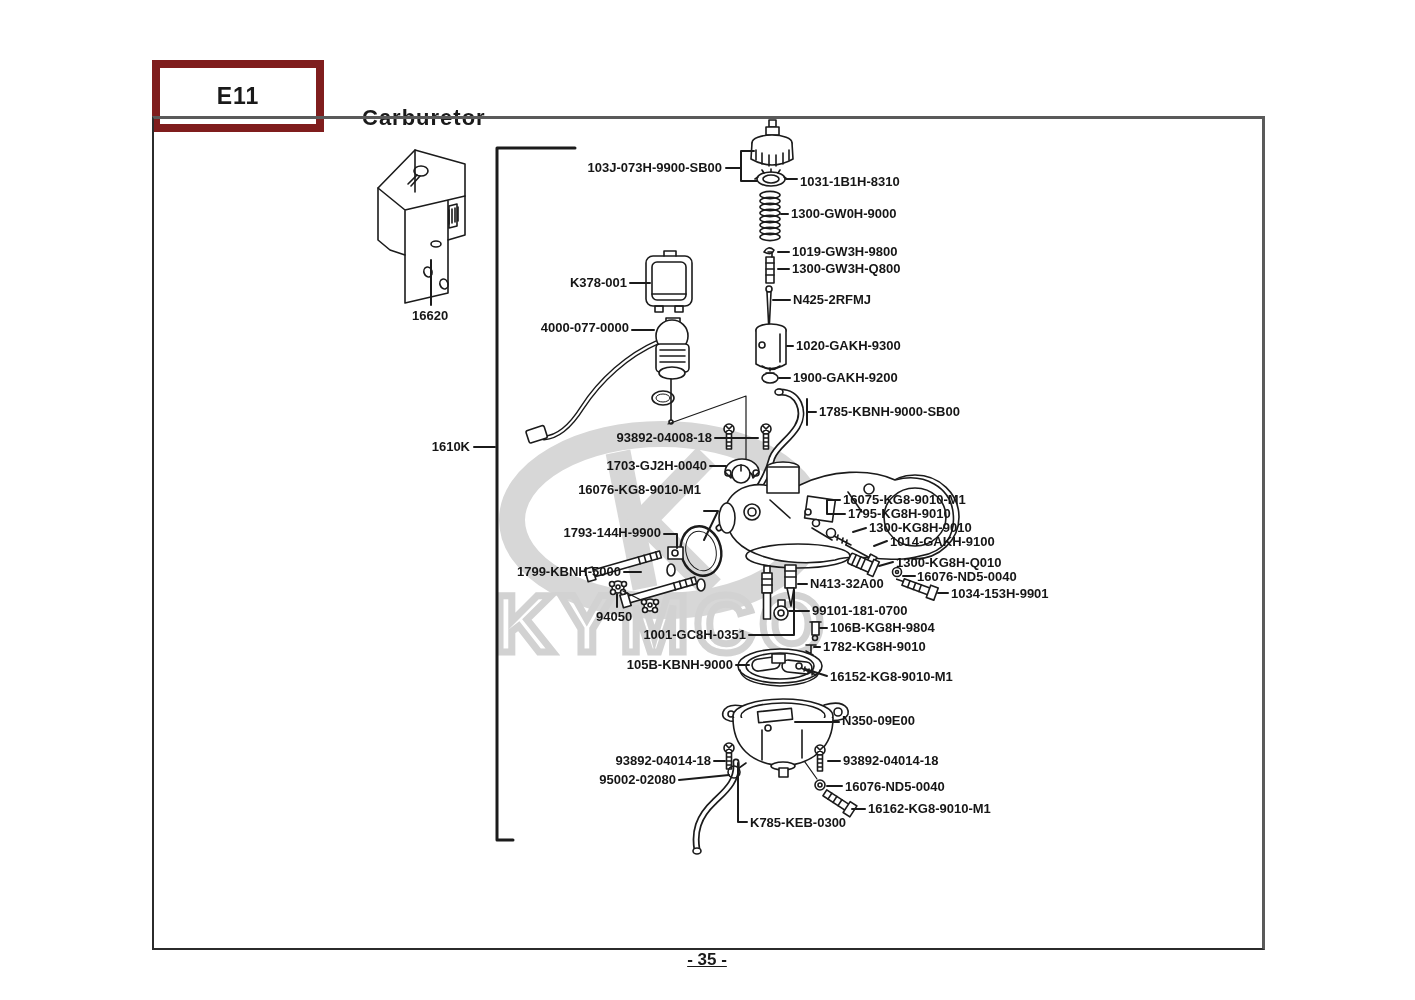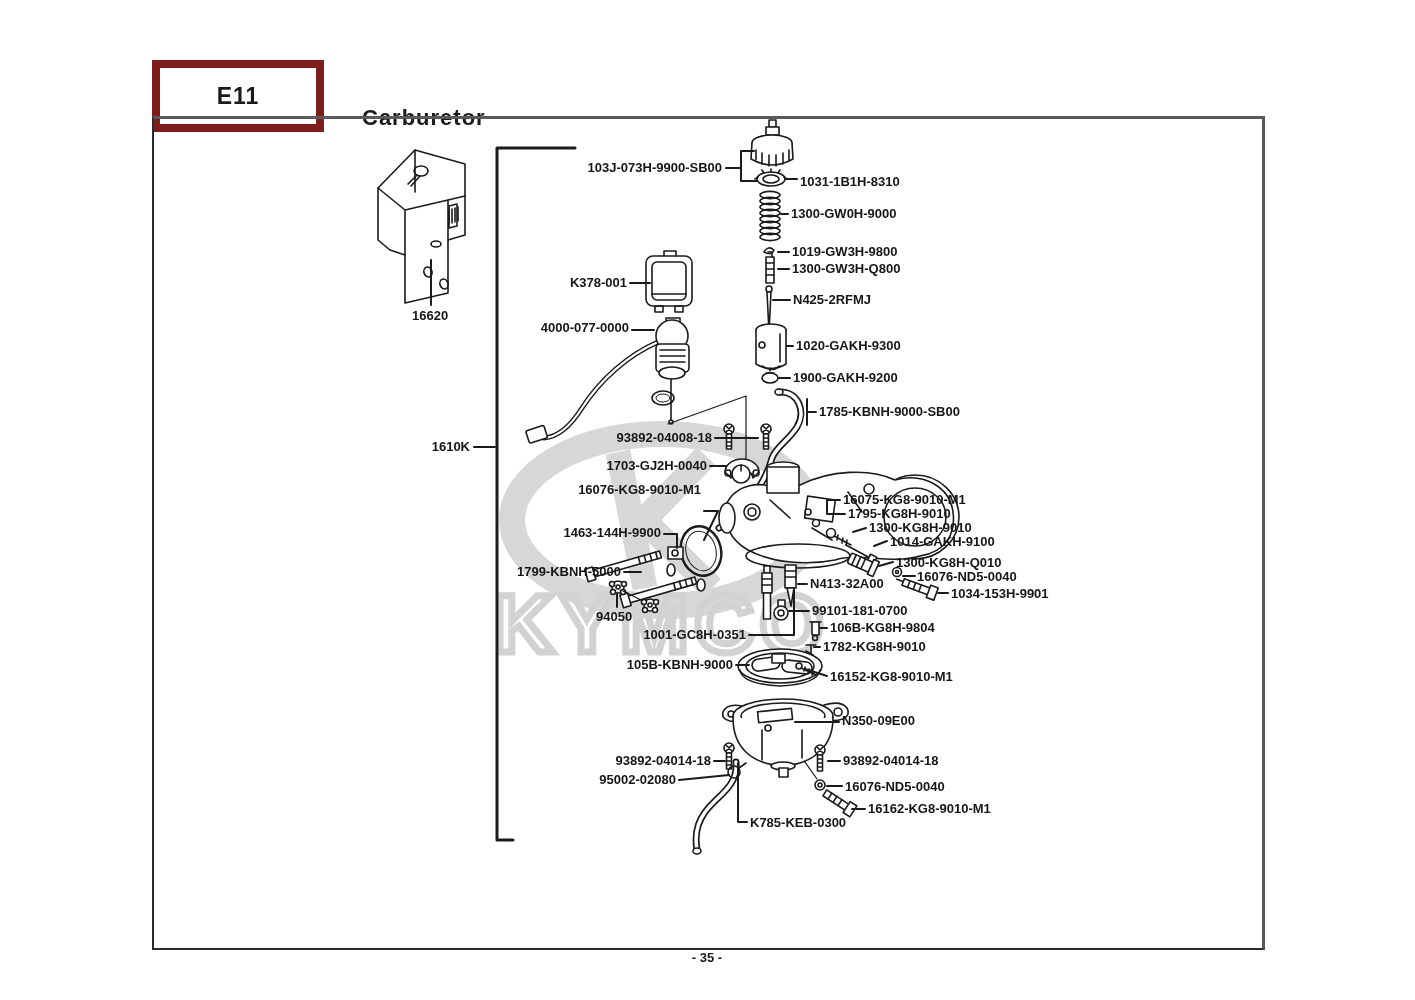--- a/index.html
+++ b/index.html
@@ -2,21 +2,21 @@
 <html><head>
 <meta charset="utf-8">
 <style>
   html,body{margin:0;padding:0;background:#ffffff;}
   body{width:1415px;height:1000px;position:relative;font-family:"Liberation Sans",sans-serif;overflow:hidden;}
   .page{position:absolute;inset:0;background:#fff;}
   .hdr-box{position:absolute;left:152px;top:60px;width:156px;height:56px;border:8px solid #7f1d1d;background:#fff;display:flex;align-items:center;justify-content:center;}
   .hdr-code{font-size:23px;font-weight:bold;color:#1a1a1a;letter-spacing:1px;}
   .hdr-title{position:absolute;left:362px;top:77px;font-size:22px;font-weight:bold;color:#1a1a1a;letter-spacing:1px;margin-top:28px;}
   .content-frame{position:absolute;left:152px;top:116px;width:1108px;height:829px;border-top:3px solid #5a5a5a;border-right:3px solid #5a5a5a;border-left:2px solid #2b2b2b;border-bottom:2px solid #2b2b2b;background:transparent;}
-  .page-num{position:absolute;left:152px;top:950px;width:1110px;text-align:center;font-size:13px;font-weight:bold;color:#1a1a1a;}
+  .page-num{position:absolute;left:152px;top:950px;width:1110px;text-align:center;font-size:17px;font-weight:bold;color:#1a1a1a;text-decoration:underline;}
   .lbl{position:absolute;font-size:13px;font-weight:bold;color:#161616;white-space:nowrap;line-height:16px;}
   svg.art{position:absolute;left:0;top:0;}
   text.wm{font-family:"Liberation Sans",sans-serif;font-weight:bold;}
 </style>
 </head>
 <body>
 
 <div class="page">
 
   <div class="hdr-box">
@@ -350,21 +350,21 @@
   <div class="lbl" style="left:792px;top:261px">1300-GW3H-Q800</div>
   <div class="lbl" style="left:793px;top:292px">N425-2RFMJ</div>
   <div class="lbl" style="left:796px;top:338px">1020-GAKH-9300</div>
   <div class="lbl" style="left:793px;top:370px">1900-GAKH-9200</div>
   <div class="lbl" style="left:819px;top:404px">1785-KBNH-9000-SB00</div>
   <div class="lbl" style="right:788px;top:275px">K378-001</div>
   <div class="lbl" style="right:786px;top:320px">4000-077-0000</div>
   <div class="lbl" style="right:703px;top:430px">93892-04008-18</div>
   <div class="lbl" style="right:708px;top:458px">1703-GJ2H-0040</div>
   <div class="lbl" style="right:714px;top:482px">16076-KG8-9010-M1</div>
-  <div class="lbl" style="right:754px;top:525px">1463-144H-9900</div>
+  <div class="lbl" style="right:754px;top:525px">1793-144H-9900</div>
   <div class="lbl" style="right:794px;top:564px">1799-KBNH-5000</div>
   <div class="lbl" style="left:596px;top:609px">94050</div>
   <div class="lbl" style="left:843px;top:492px">16075-KG8-9010-M1</div>
   <div class="lbl" style="left:848px;top:506px">1795-KG8H-9010</div>
   <div class="lbl" style="left:869px;top:520px">1300-KG8H-9010</div>
   <div class="lbl" style="left:890px;top:534px">1014-GAKH-9100</div>
   <div class="lbl" style="left:896px;top:555px">1300-KG8H-Q010</div>
   <div class="lbl" style="left:917px;top:569px">16076-ND5-0040</div>
   <div class="lbl" style="left:951px;top:586px">1034-153H-9901</div>
   <div class="lbl" style="left:810px;top:576px">N413-32A00</div>

